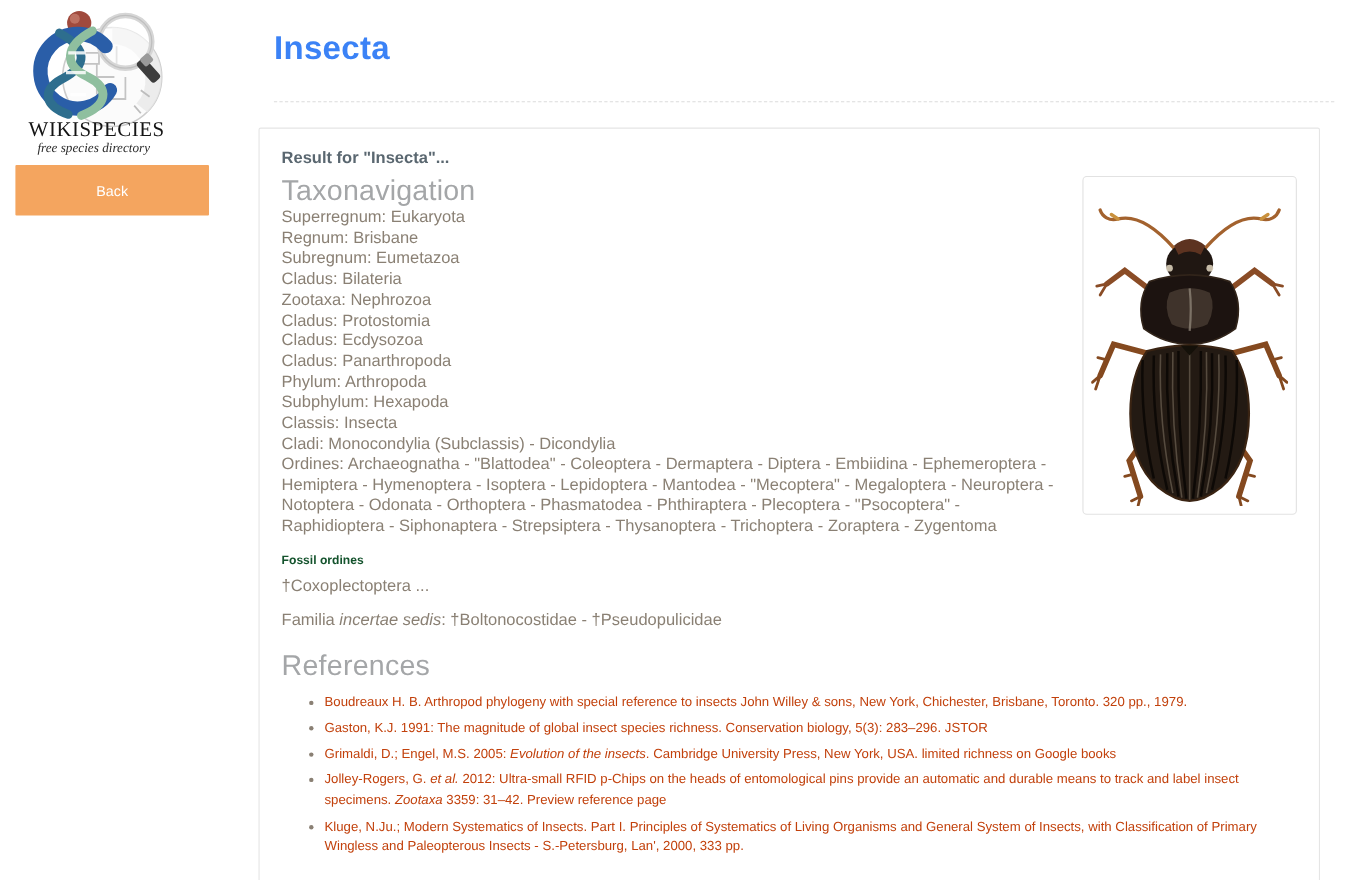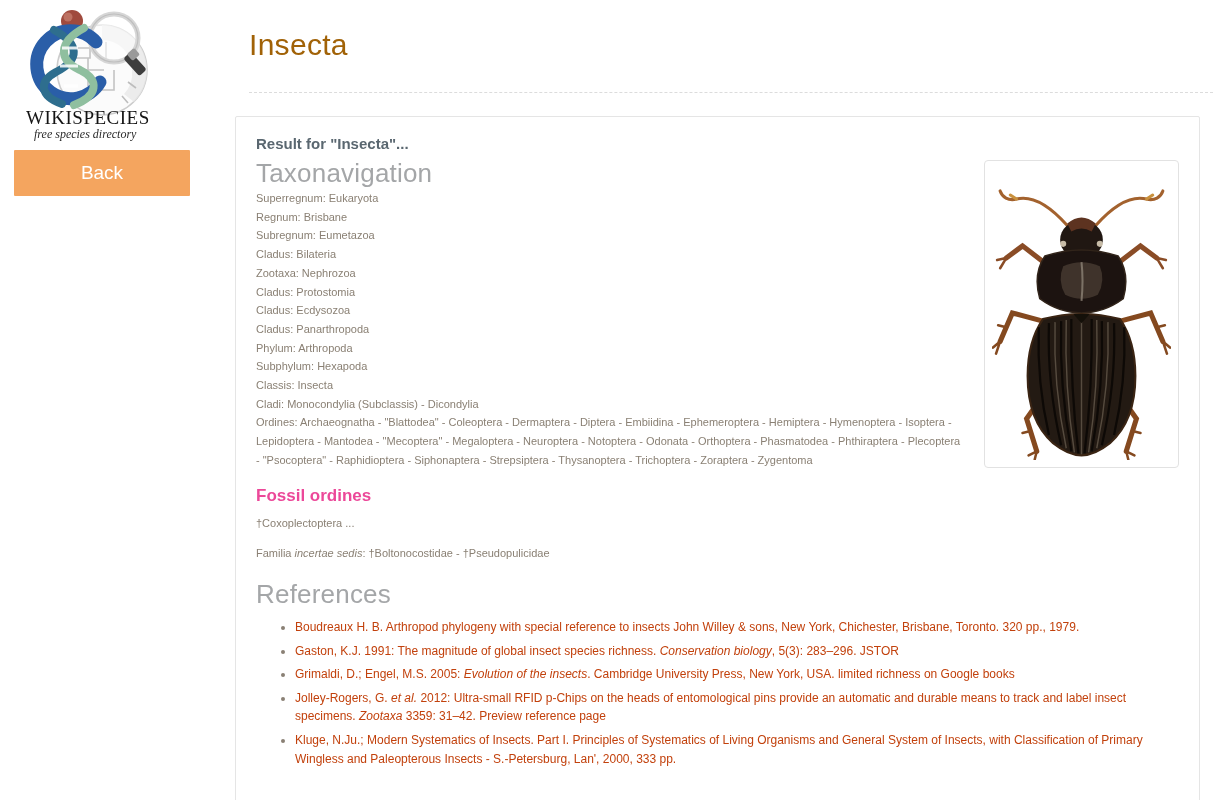--- a/index.html
+++ b/index.html
@@ -7,27 +7,27 @@
     width:1229px;height:800px;overflow:hidden;position:relative;
     background:#ffffff;
     font-family:"Liberation Sans","DejaVu Sans",sans-serif;
     -webkit-font-smoothing:antialiased;
   }
   
   .left-rail{position:absolute;left:0;top:4px;width:210px;height:604px;}
   .logo-wrap{position:absolute;left:10px;top:4px;width:160px;height:134px;cursor:pointer;}
   .back-btn{
     position:absolute;left:14px;top:146px;width:176px;height:46px;
-    background:#f4a55f;border:none;color:#ffffff;font-size:19px;
+    background:#f4a55f;border:none;color:#ffffff;font-size:13px;
     font-family:"Liberation Sans",sans-serif;cursor:pointer;border-radius:1px;
   }
   
   .page-title{
     position:absolute;left:249px;top:28px;margin:0;
-    font-size:30px;font-weight:400;color:#a16207;letter-spacing:.3px;
+    font-size:30px;font-weight:700;color:#3b82f6;letter-spacing:.3px;
   }
   .title-divider{
     position:absolute;left:249px;top:92px;width:964px;height:0;
     border-top:1px dashed #dcdcdc;
   }
   .card{
     position:absolute;left:235px;top:116px;width:923px;height:720px;
     background:#ffffff;border:1px solid #e5e5e5;border-radius:2px;
     padding:18px 20px 0 20px;
   }
@@ -38,24 +38,24 @@
     margin:0 0 0 0;font-size:26px;font-weight:300;color:#a4a6a8;letter-spacing:.2px;
   }
   .section-title.refs{margin:16px 0 8px 0;}
   .specimen-box{
     float:right;width:179px;height:292px;margin:2px 0 10px 18px;
     border:1px solid #e2e2e2;border-radius:4px;background:#ffffff;
     padding:7px;box-sizing:content-box;
   }
   .specimen-box svg{display:block;width:179px;height:292px;}
   .taxo-text, .body-text{
-    font-size:11px;line-height:18.7px;color:#8a8074;
+    font-size:15px;line-height:18.7px;color:#8a8074;
   }
   .fossil-heading{
-    margin:16px 0 8px 0;font-size:17px;font-weight:bold;color:#ec4899;clear:none;
+    margin:16px 0 8px 0;font-size:11px;font-weight:bold;color:#14532d;clear:none;
   }
   .para{margin:0 0 12px 0;}
   .ref-list{
     margin:4px 0 0 0;padding:0 0 0 39px;list-style:disc;
   }
   .ref-list li{
     font-size:12px;line-height:18.6px;color:#c2410c;margin:0 0 5px 0;
     padding-left:0;
   }
   .ref-list li::marker{color:#8a8074;font-size:12px;}
@@ -185,20 +185,20 @@
     <div>Ordines: Archaeognatha - "Blattodea" - Coleoptera - Dermaptera - Diptera - Embiidina - Ephemeroptera - Hemiptera - Hymenoptera - Isoptera - Lepidoptera - Mantodea - "Mecoptera" - Megaloptera - Neuroptera - Notoptera - Odonata - Orthoptera - Phasmatodea - Phthiraptera - Plecoptera - "Psocoptera" - Raphidioptera - Siphonaptera - Strepsiptera - Thysanoptera - Trichoptera - Zoraptera - Zygentoma</div>
   </div>
 
   <h3 class="fossil-heading">Fossil ordines</h3>
   <p class="body-text para">†Coxoplectoptera ...</p>
   <p class="body-text para"><span>Familia </span><span style="font-style: italic;">incertae sedis</span><span>: †Boltonocostidae - †Pseudopulicidae</span></p>
 
   <h2 class="section-title refs">References</h2>
   <ul class="ref-list">
     <li><span>Boudreaux H. B. Arthropod phylogeny with special reference to insects John Willey &amp; sons, New York, Chichester, Brisbane, Toronto. 320 pp., 1979.</span></li>
-    <li><span>Gaston, K.J. 1991: The magnitude of global insect species richness. </span><span style="font-style: italic;">Conservation biology</span><span>, 5(3): 283–296. JSTOR</span></li>
+    <li><span>Gaston, K.J. 1991: The magnitude of global insect species richness. </span><span style="">Conservation biology</span><span>, 5(3): 283–296. JSTOR</span></li>
     <li><span>Grimaldi, D.; Engel, M.S. 2005: </span><span style="font-style: italic;">Evolution of the insects</span><span>. Cambridge University Press, New York, USA. limited richness on Google books</span></li>
     <li><span>Jolley-Rogers, G. </span><span style="font-style: italic;">et al.</span><span> 2012: Ultra-small RFID p-Chips on the heads of entomological pins provide an automatic and durable means to track and label insect specimens. </span><span style="font-style: italic;">Zootaxa</span><span> 3359: 31–42. Preview reference page</span></li>
     <li><span>Kluge, N.Ju.; Modern Systematics of Insects. Part I. Principles of Systematics of Living Organisms and General System of Insects, with Classification of Primary Wingless and Paleopterous Insects - S.-Petersburg, Lan', 2000, 333 pp.</span></li>
 
   </ul>
 
 </div>
 
 </body></html>

